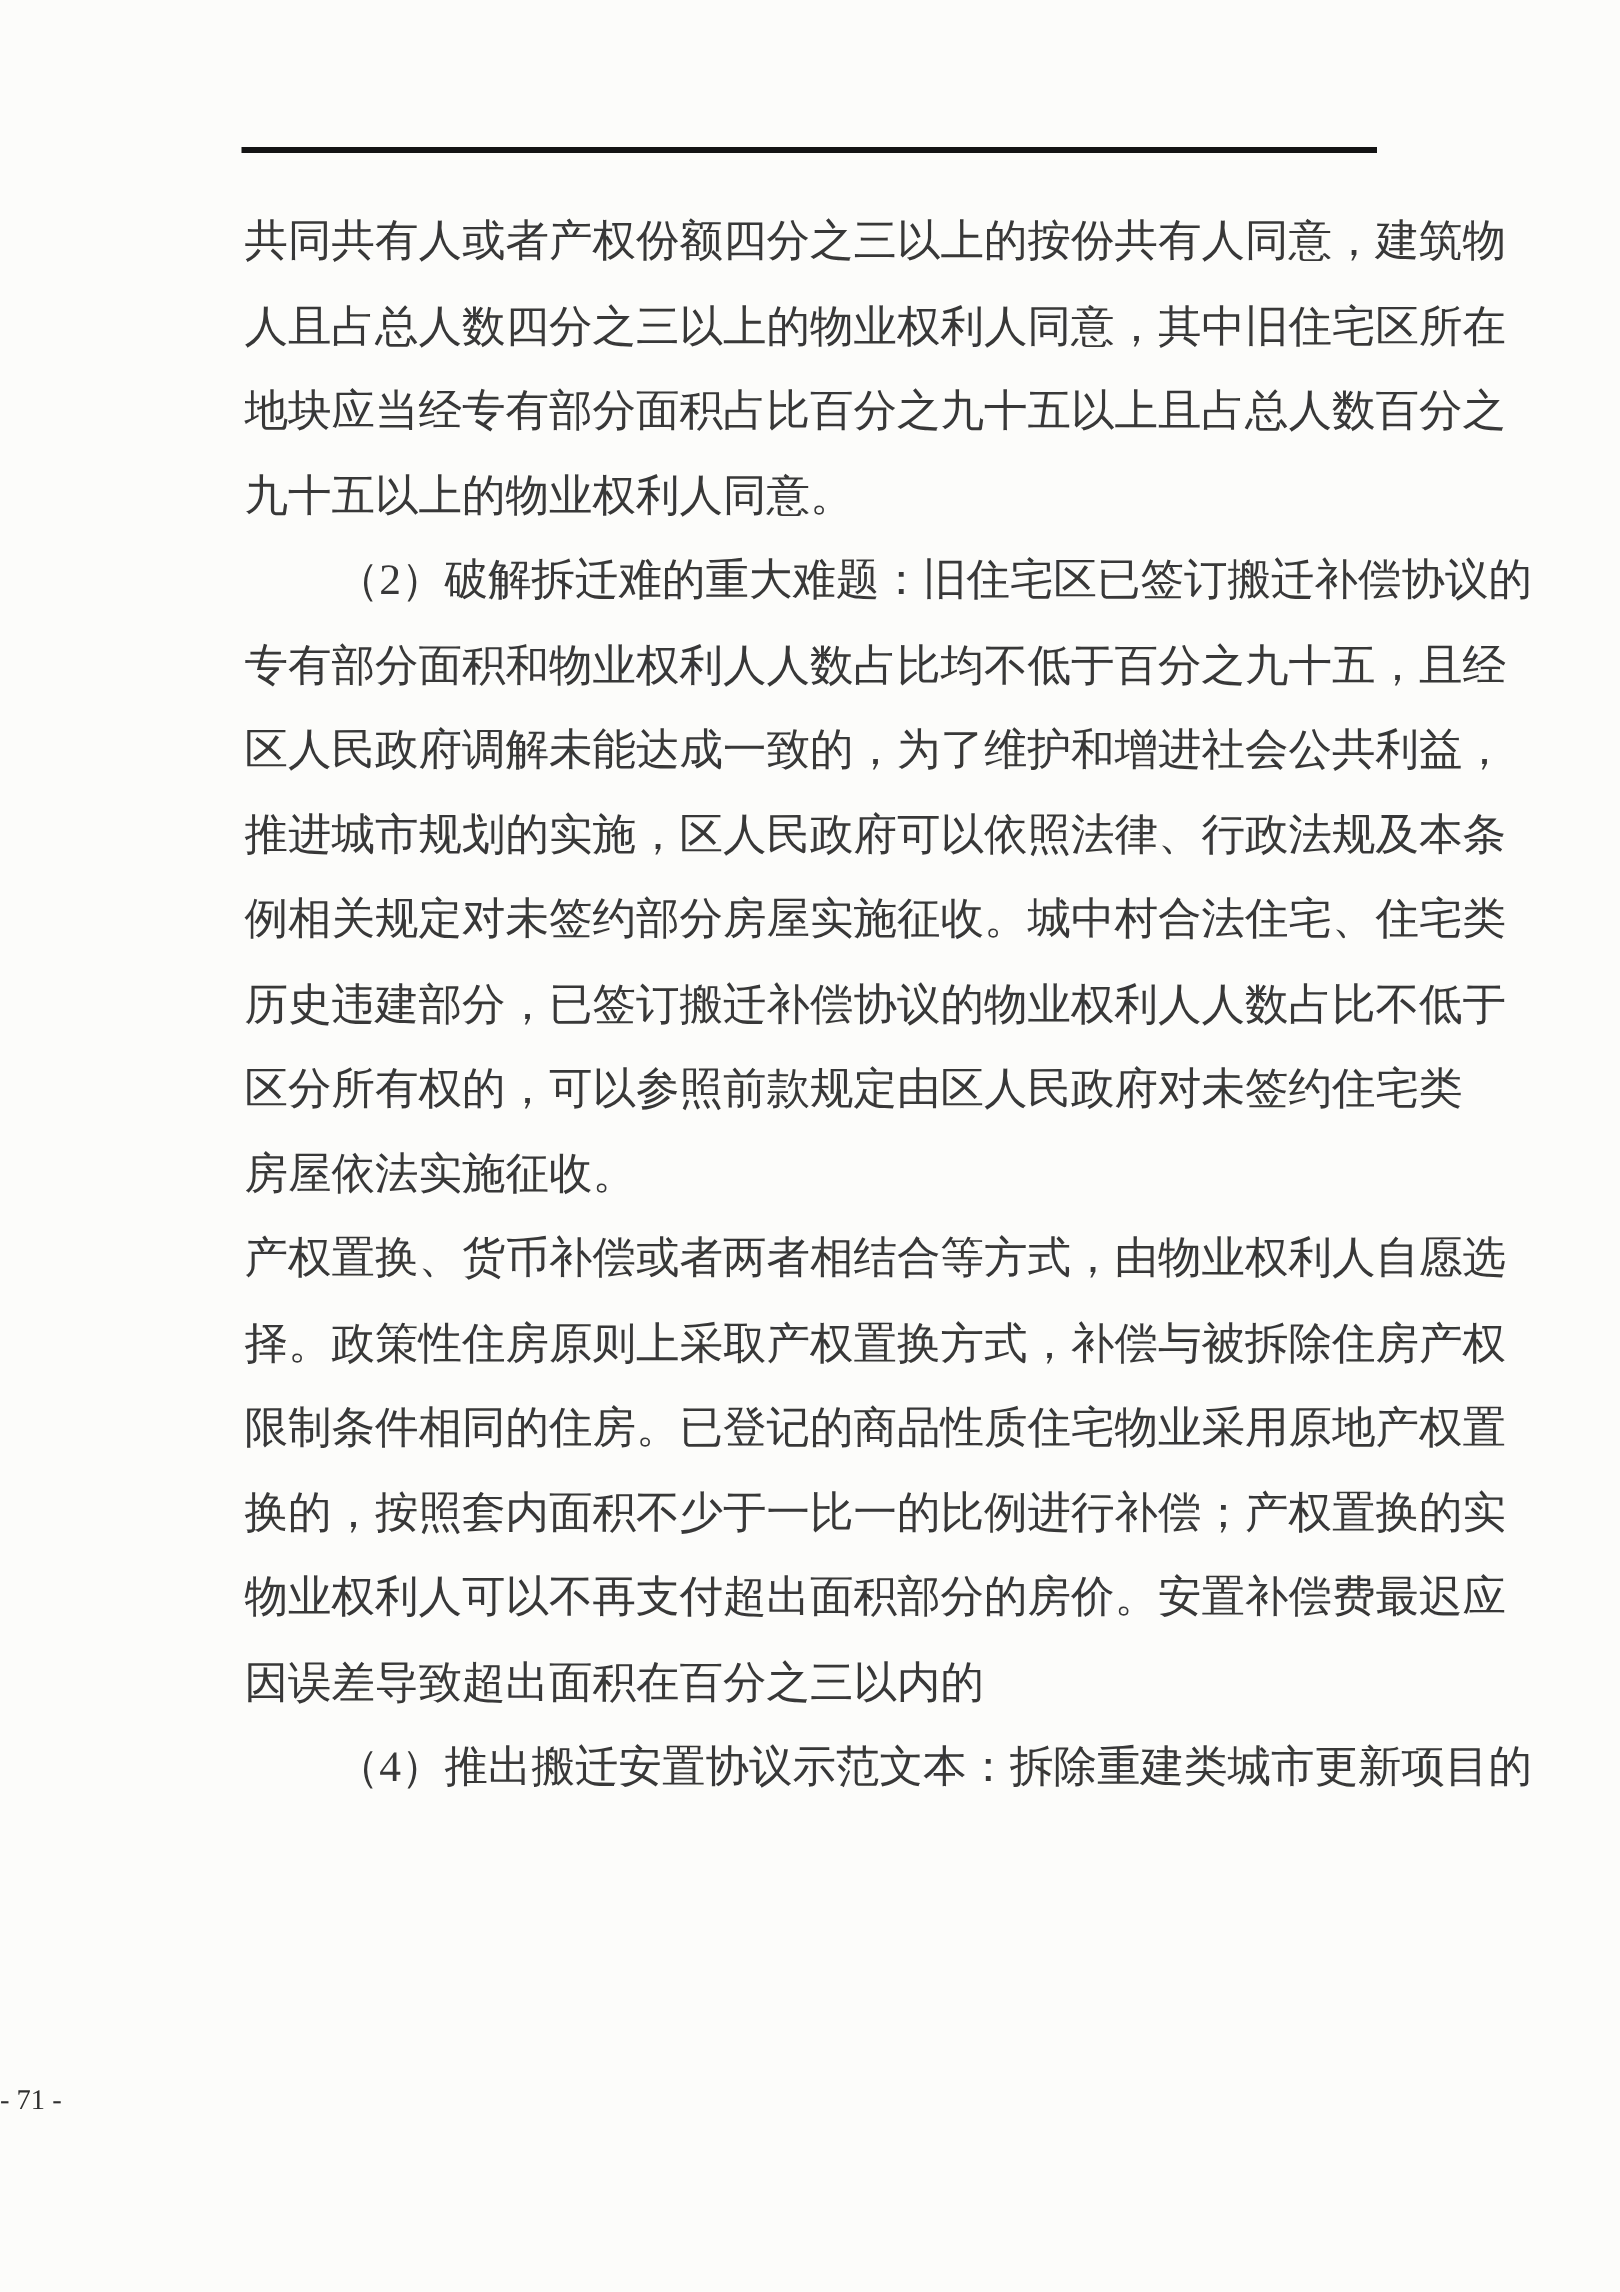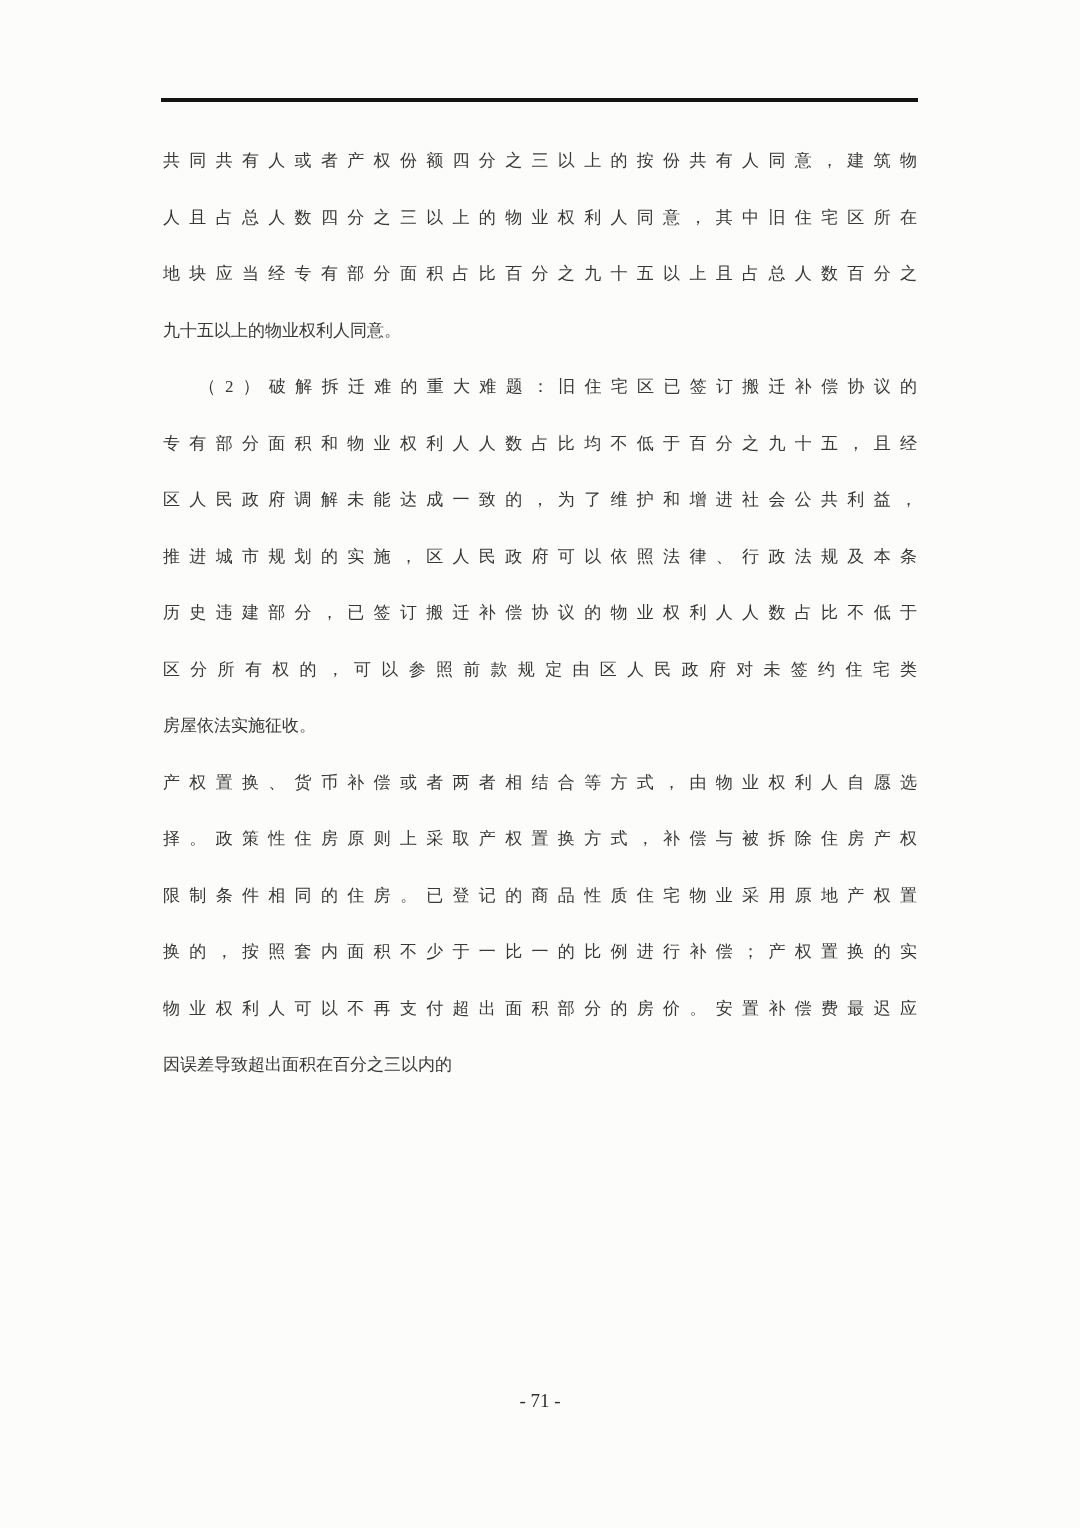--- a/index.html
+++ b/index.html
@@ -24,40 +24,40 @@
     width:757px;height:4px;
     background:var(--rule);
   }
   .body-text{
     position:absolute;
     left:163px;top:133px;
     width:754px;
     color:var(--ink);
   }
   .line{
-    font-size:17px;
+    font-size:29px;
     line-height:56.5px;
     height:56.5px;
     white-space:nowrap;
     text-align:justify;
     text-align-last:justify;
     letter-spacing:0;
   }
   .line.last{
     text-align-last:left;
     font-family:Liberation Serif, serif;
   }
   .line.indent{
     text-indent:2.1em;
   }
   .page-number{
     position:absolute;
     left:0;top:1390px;
     width:1080px;
-    text-align:center;
+    text-align:left;
     font-size:19px;
     color:#2f2f2f;
     font-family:"Liberation Serif","DejaVu Serif",serif;
   }
 </style>
 </head>
 <body>
 
 <div class="page">
 
@@ -67,28 +67,30 @@
 
     <div class="line">共同共有人或者产权份额四分之三以上的按份共有人同意，建筑物</div>
     <div class="line">人且占总人数四分之三以上的物业权利人同意，其中旧住宅区所在</div>
     <div class="line">地块应当经专有部分面积占比百分之九十五以上且占总人数百分之</div>
     <div class="line last">九十五以上的物业权利人同意。</div>
 
     <div class="line indent">（2）破解拆迁难的重大难题：旧住宅区已签订搬迁补偿协议的</div>
     <div class="line">专有部分面积和物业权利人人数占比均不低于百分之九十五，且经</div>
     <div class="line">区人民政府调解未能达成一致的，为了维护和增进社会公共利益，</div>
     <div class="line">推进城市规划的实施，区人民政府可以依照法律、行政法规及本条</div>
+    <div class="line">例相关规定对未签约部分房屋实施征收。城中村合法住宅、住宅类</div>
     <div class="line">历史违建部分，已签订搬迁补偿协议的物业权利人人数占比不低于</div>
     <div class="line">区分所有权的，可以参照前款规定由区人民政府对未签约住宅类</div>
     <div class="line last">房屋依法实施征收。</div>
 
     <div class="line">产权置换、货币补偿或者两者相结合等方式，由物业权利人自愿选</div>
     <div class="line">择。政策性住房原则上采取产权置换方式，补偿与被拆除住房产权</div>
     <div class="line">限制条件相同的住房。已登记的商品性质住宅物业采用原地产权置</div>
     <div class="line">换的，按照套内面积不少于一比一的比例进行补偿；产权置换的实</div>
     <div class="line">物业权利人可以不再支付超出面积部分的房价。安置补偿费最迟应</div>
     <div class="line last">因误差导致超出面积在百分之三以内的</div>
 
+    <div class="line indent">（4）推出搬迁安置协议示范文本：拆除重建类城市更新项目的</div>
   </div>
 
   <div class="page-number">- 71 -</div>
 
 </div>
 
 </body></html>

